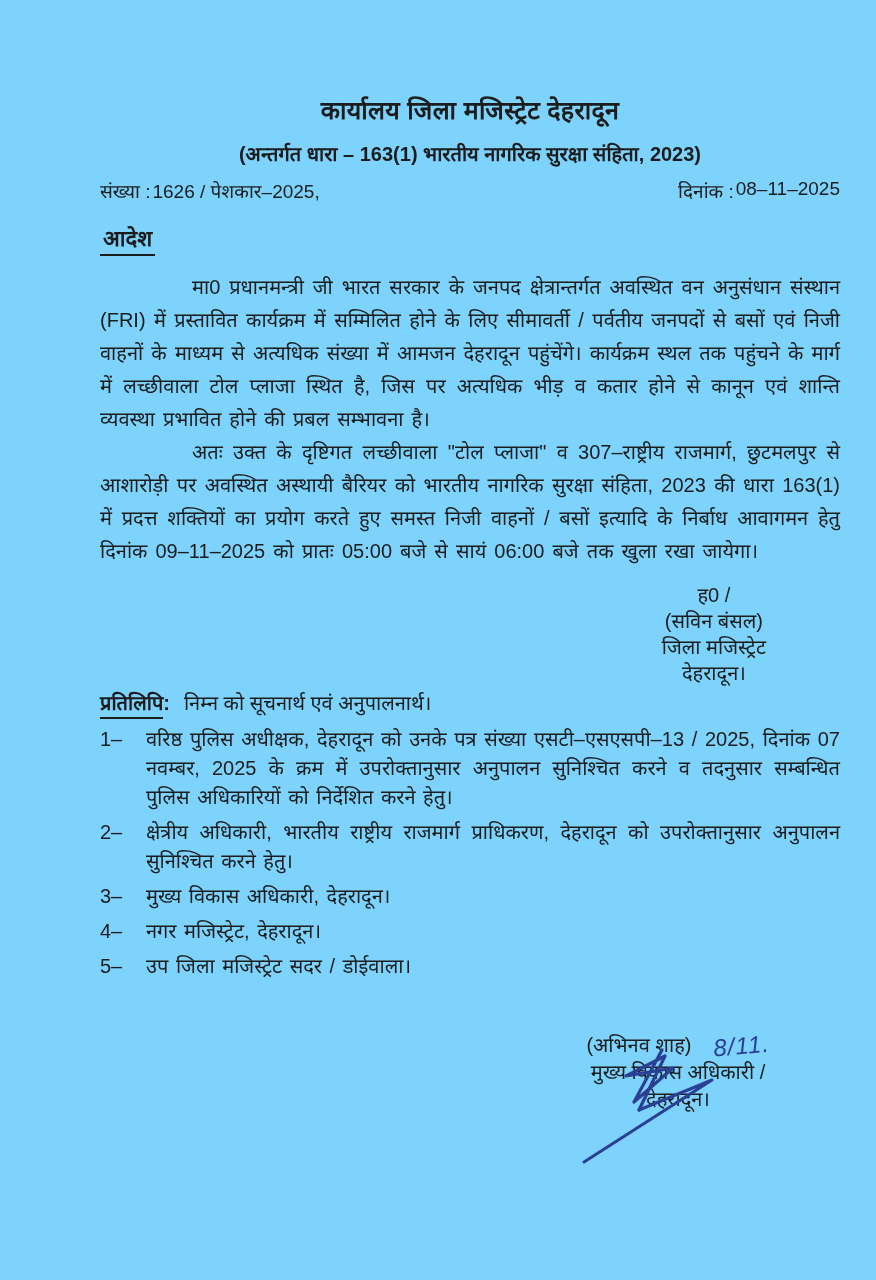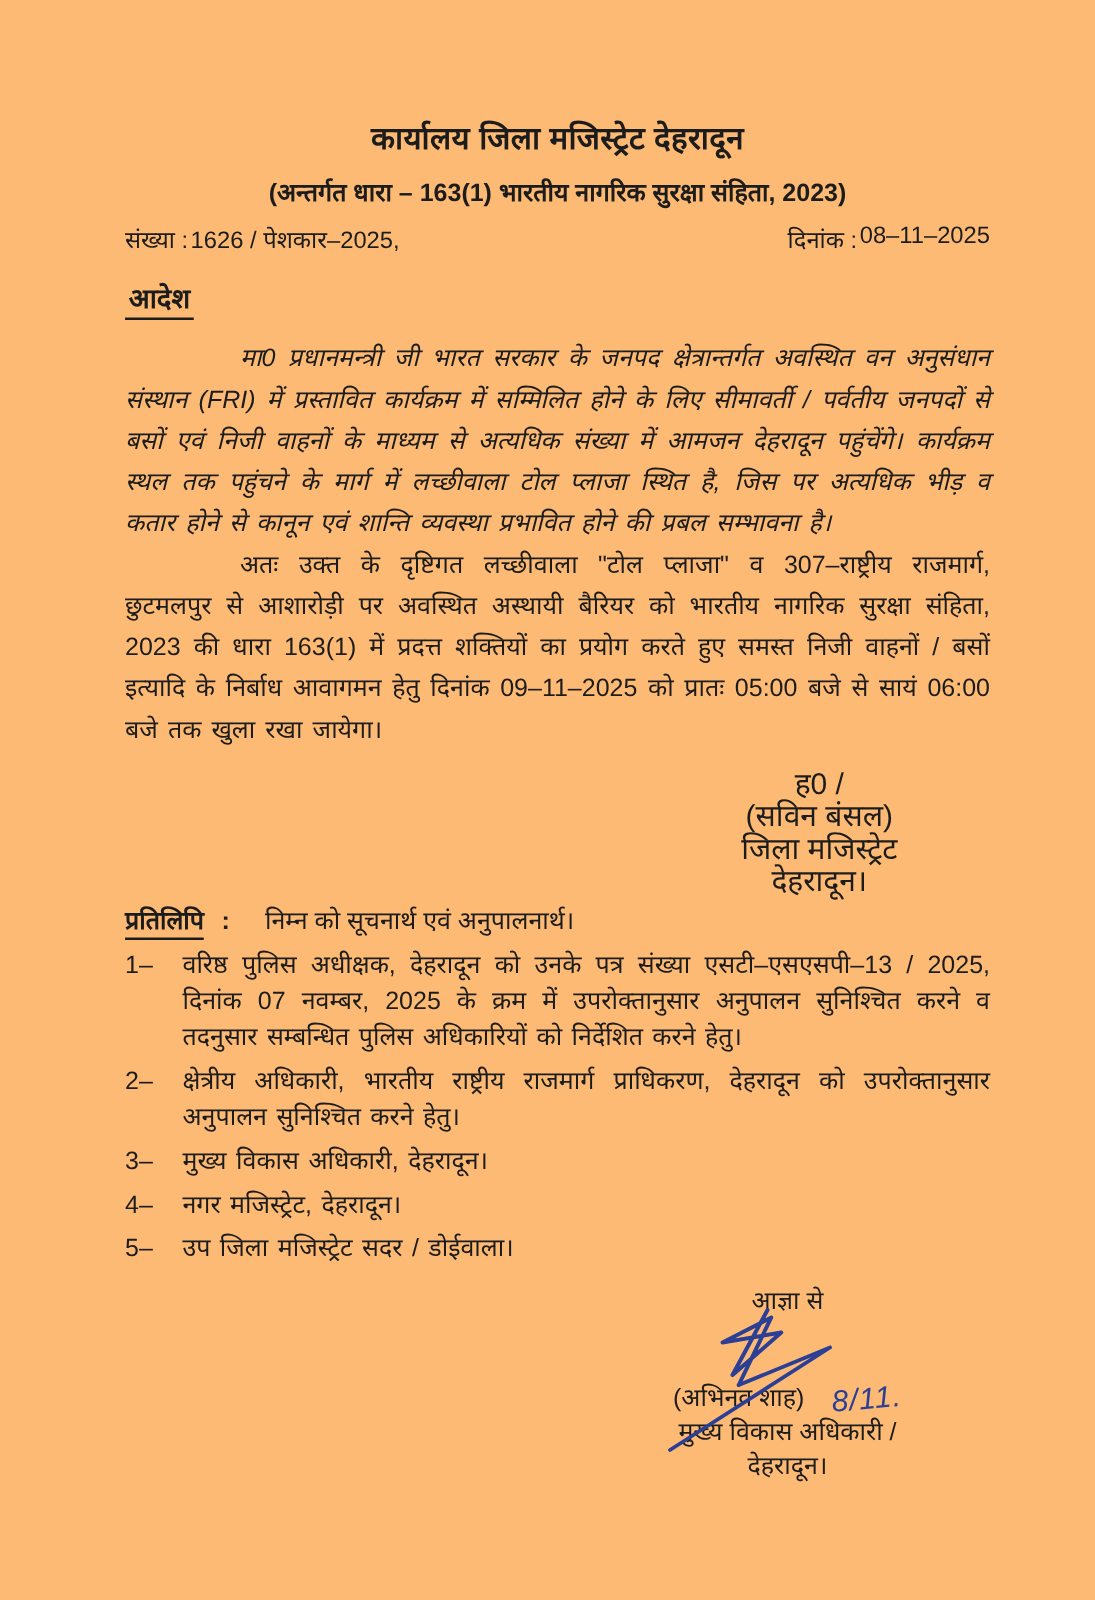--- a/index.html
+++ b/index.html
@@ -1,24 +1,24 @@
 <!DOCTYPE html>
 <html lang="hi"><head>
 <meta charset="utf-8">
 <style>
   * { margin:0; padding:0; box-sizing:border-box; }
   html, body { background:#ffffff; }
   .page {
     width:876px; height:1280px;
     position:relative;
     margin:0 auto;
-    background:#fdba74;
+    background:#7dd3fc;
     color:#1c1c1c;
     font-family:"Liberation Sans","DejaVu Sans",sans-serif;
-    padding:92px 84px 0 100px;
+    padding:92px 36px 0 100px;
     overflow:hidden;
   }
   .title {
     text-align:center;
     font-size:25px;
     font-weight:bold;
     letter-spacing:0.3px;
   }
   .subtitle {
     text-align:center;
@@ -35,38 +35,37 @@
   }
   .pair { display:flex; gap:2px; white-space:nowrap; }
   .order-heading { text-align:left; margin-top:18px; font-size:22px; font-weight:bold; }
   .order-heading .u { display:inline-block; border-bottom:2px solid #1c1c1c; padding:0 3px 2px; }
   .para {
     font-size:20px;
     line-height:33px;
     text-align:justify;
     word-spacing:2.5px;
   }
-  .para-1 { margin-top:15px; text-indent:92px;font-style:italic; }
+  .para-1 { margin-top:15px; text-indent:92px; }
   .para-2 { margin-top:0;  text-indent:92px; }
   .para-3 { margin-top:9px;  padding-left:88px; text-align:left; }
   .sign-block {
     margin-top:14px;
     margin-left:auto;
     margin-right:74px;
     width:max-content;
     text-align:center;
-    font-size:24px;
+    font-size:20px;
     line-height:26px;
   }
   .copy-row {
     margin-top:3px;
     display:flex;
     align-items:baseline;
     font-size:20px;
-    gap:14px;
   }
   .copy-label { font-weight:bold; border-bottom:2px solid #1c1c1c; padding-bottom:1px; }
   .copy-colon { font-weight:bold; }
   .copy-intro { margin-left:14px; }
   .copy-list { margin-top:5px; font-size:20px; }
   .copy-item { display:flex; margin-top:6px; line-height:29px; }
   .copy-item .num { width:46px; flex:none; }
   .copy-item .txt { flex:1; text-align:justify; word-spacing:2px; }
   .auth-block {
     position:relative;
@@ -157,21 +156,20 @@
       <span class="num">5–</span>
       <span class="txt">उप जिला मजिस्ट्रेट सदर / डोईवाला।</span>
     </div>
   </div>
 
   <div class="auth-block">
     <svg class="sig-svg" width="190" height="130" viewBox="0 0 190 130" aria-hidden="true">
       <path d="M 86,2 L 58,54 L 97,20 L 50,28 L 89,8 L 63,62" fill="none" stroke="#2b3f94" stroke-width="3.2" stroke-linecap="round" stroke-linejoin="round"></path>
       <path d="M 136,32 L 63,62 M 136,32 L 8,114" fill="none" stroke="#2b3f94" stroke-width="3" stroke-linecap="round"></path>
     </svg>
-    <div>आज्ञा से</div>
     <div class="auth-name-row">
       <span>(अभिनव शाह)</span>
       <span class="hand-date">8/11.</span>
     </div>
     <div>मुख्य विकास अधिकारी /</div>
     <div>देहरादून।</div>
   </div>
 
 </div>
 

